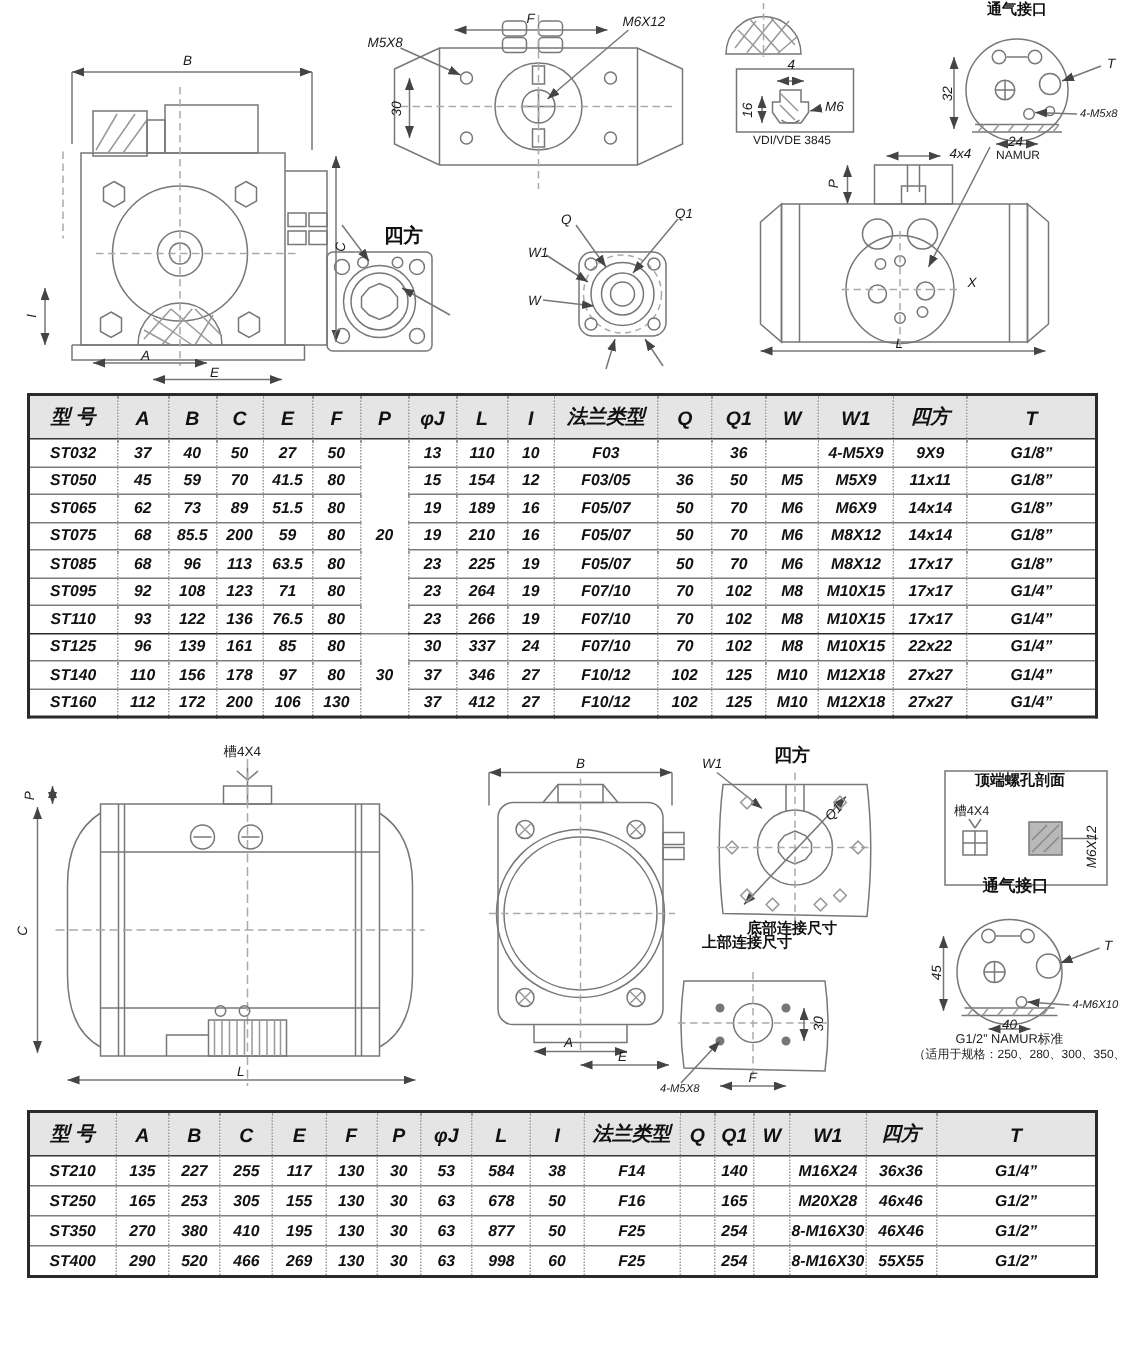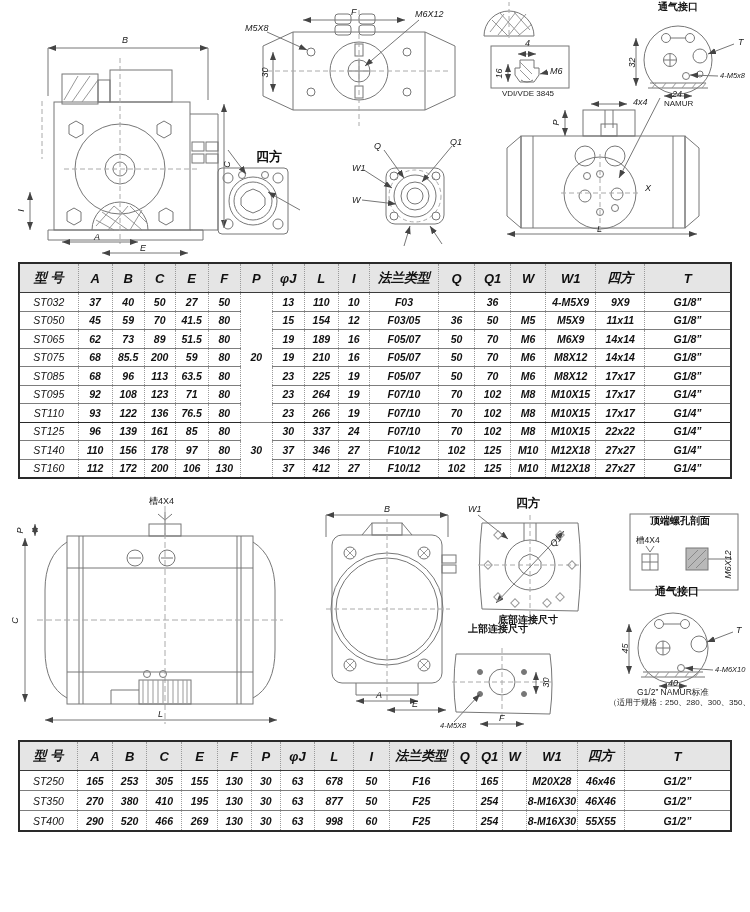--- a/index.html
+++ b/index.html
@@ -21,21 +21,21 @@
              border:2px solid #2a2a2a;background:#fff;}
   table.spec th{background:#e5e5e5;border-left:1px dotted #9a9a9a;
       border-bottom:1.5px solid #3a3a3a;
       font:italic bold 13px "Liberation Sans",sans-serif;color:#111;
       height:28px;padding:0;text-align:center;}
   table.spec td{border-left:1px dotted #9a9a9a;border-top:1px solid #7d7d7d;
       font:italic 600 10.5px "Liberation Sans",sans-serif;color:#111;
       text-align:center;padding:0;overflow:hidden;}
   #table1 td{height:17.5px;}
   #table2 td{height:19px;}
-  table.spec td.model{font-weight:400;}
+  table.spec td.model{font-weight:700;}
   table.spec tr.group-end td{border-bottom:1.8px solid #2a2a2a;}
   table.spec td.merge{background:#fff;}
 </style>
 </head>
 <body>
 
 <svg width="0" height="0" style="position:absolute">
  <defs>
   <marker id="arw" markerWidth="9" markerHeight="8" refX="8" refY="3" orient="auto-start-reverse">
     <path d="M0,0L8,3L0,6Z" fill="#444"></path>
@@ -695,20 +695,39 @@
           <th>Q</th>
           <th>Q1</th>
           <th>W</th>
           <th>W1</th>
           <th>四方</th>
           <th>T</th>
         </tr>
       </thead>
       <tbody>
         <tr>
+          <td class="model">ST210</td>
+          <td>135</td>
+          <td>227</td>
+          <td>255</td>
+          <td>117</td>
+          <td>130</td>
+          <td>30</td>
+          <td>53</td>
+          <td>584</td>
+          <td>38</td>
+          <td>F14</td>
+          <td></td>
+          <td>140</td>
+          <td></td>
+          <td>M16X24</td>
+          <td>36x36</td>
+          <td>G1/4”</td>
+        </tr>
+        <tr>
           <td class="model">ST250</td>
           <td>165</td>
           <td>253</td>
           <td>305</td>
           <td>155</td>
           <td>130</td>
           <td>30</td>
           <td>63</td>
           <td>678</td>
           <td>50</td>

